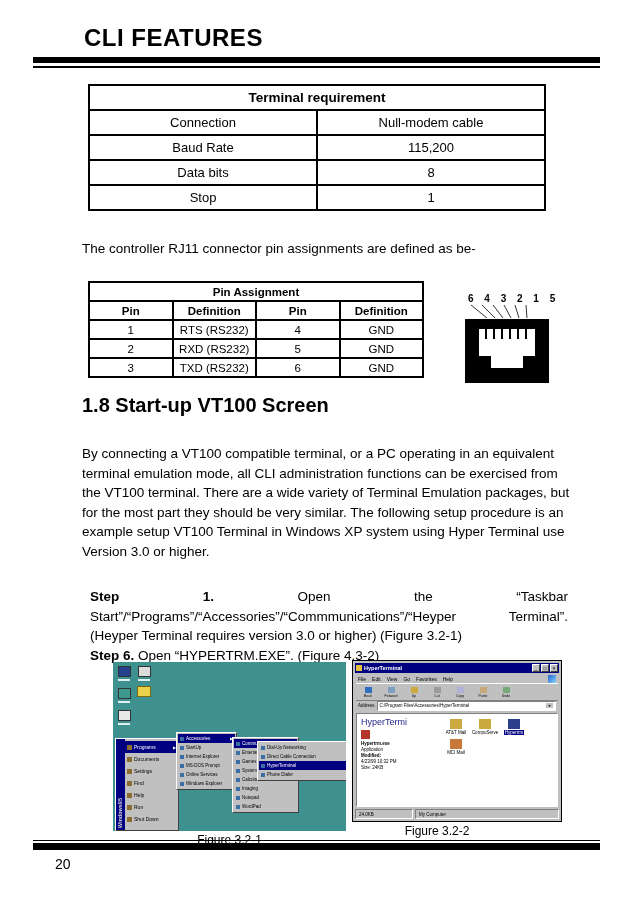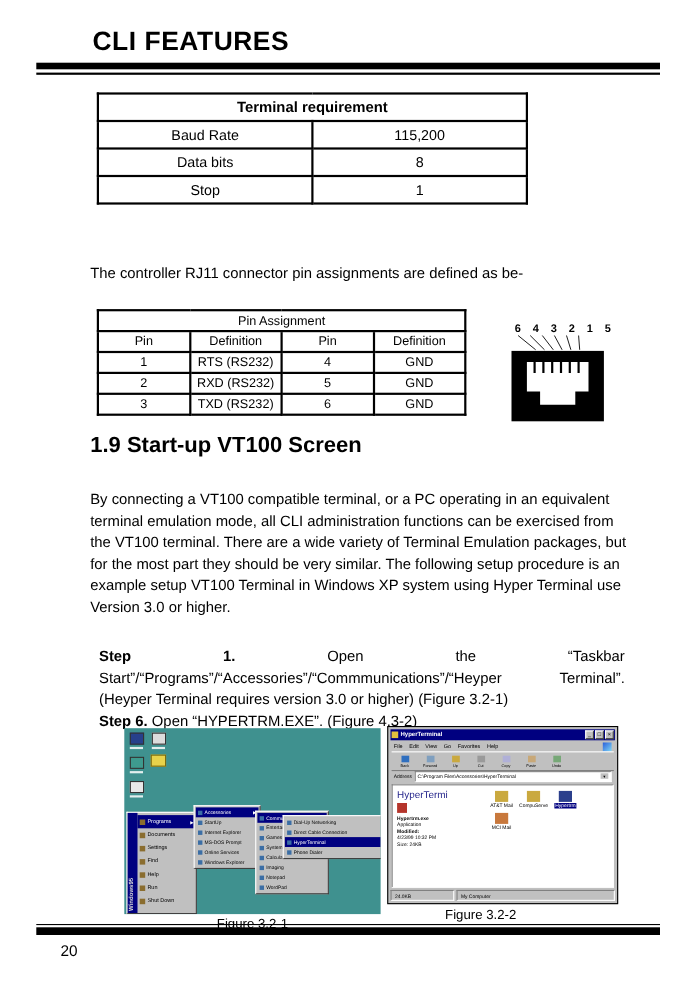--- a/index.html
+++ b/index.html
@@ -9,31 +9,31 @@
   
   .hdr-title{position:absolute;left:56px;top:24px;font-size:24px;font-weight:bold;letter-spacing:.5px;margin-left:28px;}
   .rule{position:absolute;left:33px;width:567px;background:#000;}
   .rule.r1{top:57px;height:6px;}
   .rule.r2{top:66px;height:2px;}
   .rule.r3{top:840px;height:1px;}
   .rule.r4{top:843px;height:7px;}
   .page-num{position:absolute;left:55px;top:856px;font-size:14px;}
 
   
-  .t1{position:absolute;left:88px;top:84px;width:392px;border-collapse:collapse;table-layout:fixed;}
+  .t1{position:absolute;left:88px;top:84px;width:458px;border-collapse:collapse;table-layout:fixed;}
   .t1 th,.t1 td{border:2px solid #000;text-align:center;font-size:13px;height:21px;padding:1px 3px;}
   .t1 th{font-size:13.5px;font-weight:bold;}
   .t1 .c1{width:260px;}.t1 .c2{width:190px;}
 
   .intro{position:absolute;left:82px;top:240px;font-size:13.5px;line-height:18px;}
 
   
   .t2{position:absolute;left:88px;top:281px;width:336px;border-collapse:collapse;table-layout:fixed;}
   .t2 th,.t2 td{border:2px solid #000;text-align:center;font-size:11.5px;height:15px;padding:1px 2px;}
-  .t2 th{font-weight:normal;text-align:center;}
+  .t2 th{font-weight:bold;text-align:center;}
   .t2 .p1{width:44px;}.t2 .p2{width:124px;}
 
   
   .rj11{position:absolute;left:458px;top:292px;width:102px;height:100px;}
 
   .sec-heading{position:absolute;left:82px;top:394px;font-size:20px;font-weight:bold;}
   .body-par{position:absolute;left:82px;top:444px;width:497px;font-size:13.5px;line-height:19.5px;}
   .steps{position:absolute;left:90px;top:587px;width:478px;font-size:13.5px;line-height:19.5px;}
   .steps .s1{text-align:justify;}
   .steps b{font-weight:bold;}
@@ -120,20 +120,24 @@
   <div class="hdr-title">CLI FEATURES</div>
   <div class="rule r1"></div>
   <div class="rule r2"></div>
 
   <table class="t1">
     <tbody>
         <tr>
           <th colspan="2">Terminal requirement</th>
         </tr>
     <tr>
+      <td class="c1">Connection</td>
+      <td class="c2">Null-modem cable</td>
+    </tr>
+    <tr>
       <td>Baud Rate</td>
       <td>115,200</td>
     </tr>
     <tr>
       <td>Data bits</td>
       <td>8</td>
     </tr>
     <tr>
       <td>Stop</td>
       <td>1</td>
@@ -194,21 +198,21 @@
         <line x1="28" y1="37" x2="28" y2="47"></line>
         <line x1="36" y1="37" x2="36" y2="47"></line>
         <line x1="44" y1="37" x2="44" y2="47"></line>
         <line x1="52" y1="37" x2="52" y2="47"></line>
         <line x1="60" y1="37" x2="60" y2="47"></line>
         <line x1="68" y1="37" x2="68" y2="47"></line>
       </g>
     </svg>
   </div>
 
-  <div class="sec-heading">1.9 Start-up VT100 Screen</div>
+  <div class="sec-heading">1.8 Start-up VT100 Screen</div>
 
   <div class="body-par">By connecting a VT100 compatible terminal, or a PC operating in an equivalent terminal emulation mode, all CLI administration functions can be exercised from the VT100 terminal. There are a wide variety of Terminal Emulation packages, but for the most part they should be very similar. The following setup procedure is an example setup VT100 Terminal in Windows XP system using Hyper Terminal use Version 3.0 or higher.</div>
 
   <div class="steps">
     <div class="s1"><b>Step 1.</b><span> Open the “Taskbar Start”/“Programs”/“Accessories”/“Commmunications”/“Heyper Terminal”. (Heyper Terminal requires version 3.0 or higher) (Figure 3.2-1)</span></div>
     <div class="s2"><b>Step 6.</b><span> Open “HYPERTRM.EXE”. (Figure 4.3-2)</span></div>
   </div>
 
   <div class="fig fig1">
     <div class="dicon" style="left:4px;top:4px;">

